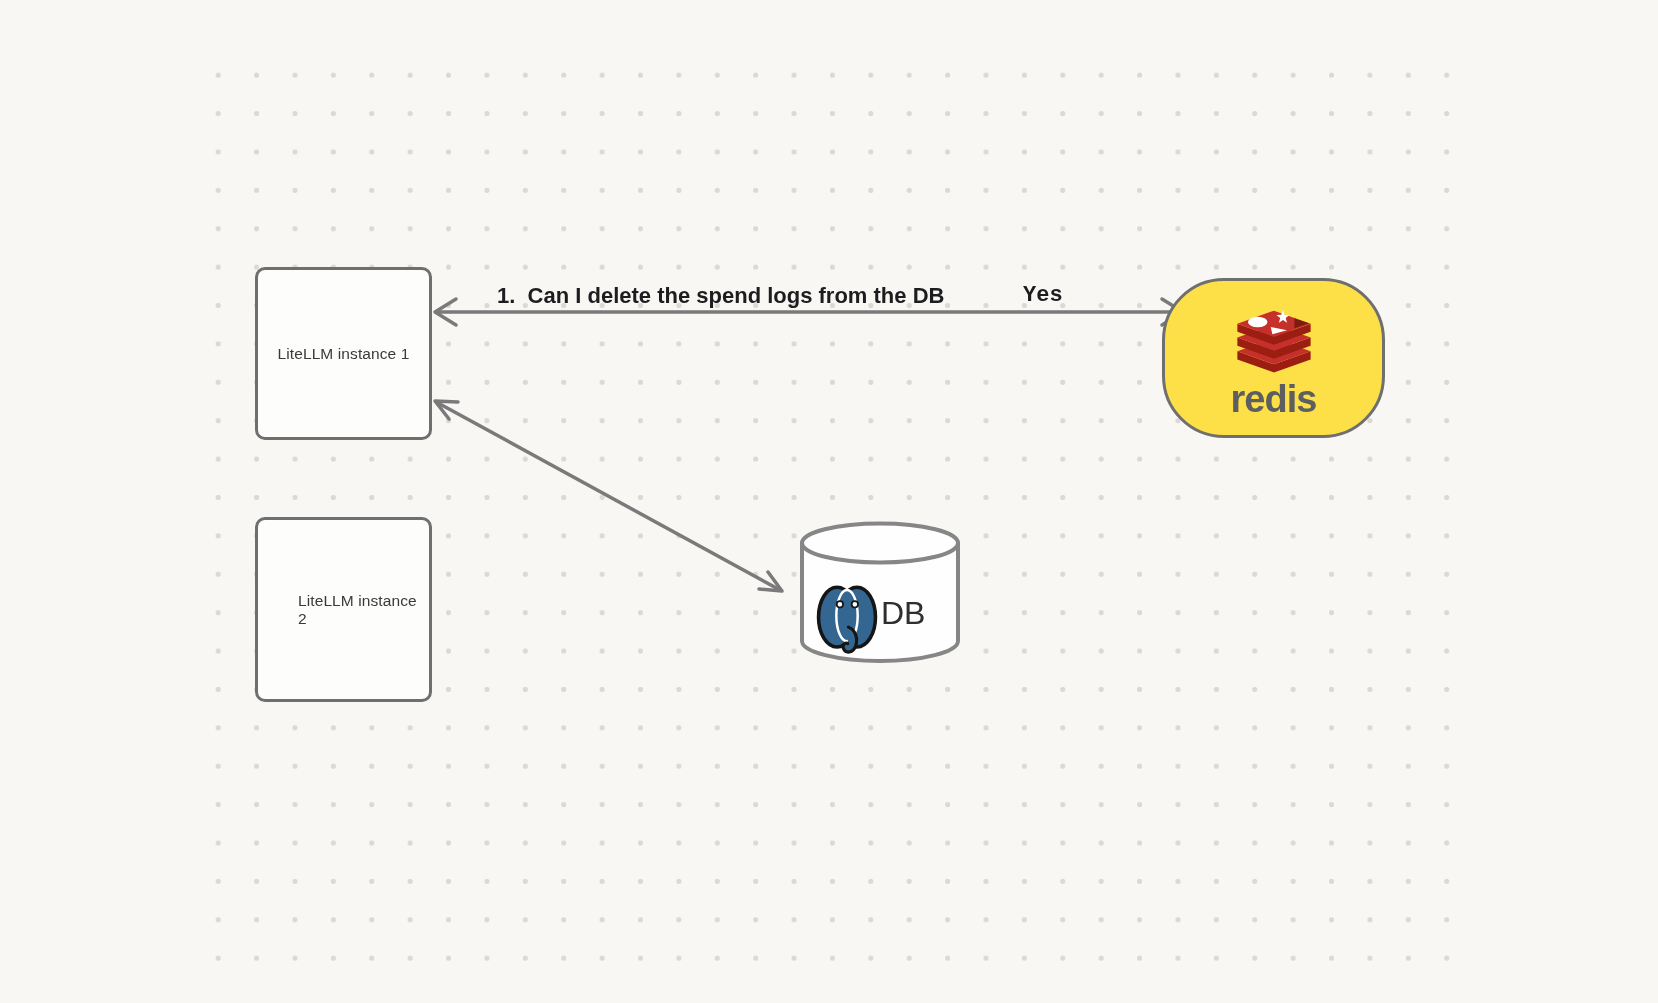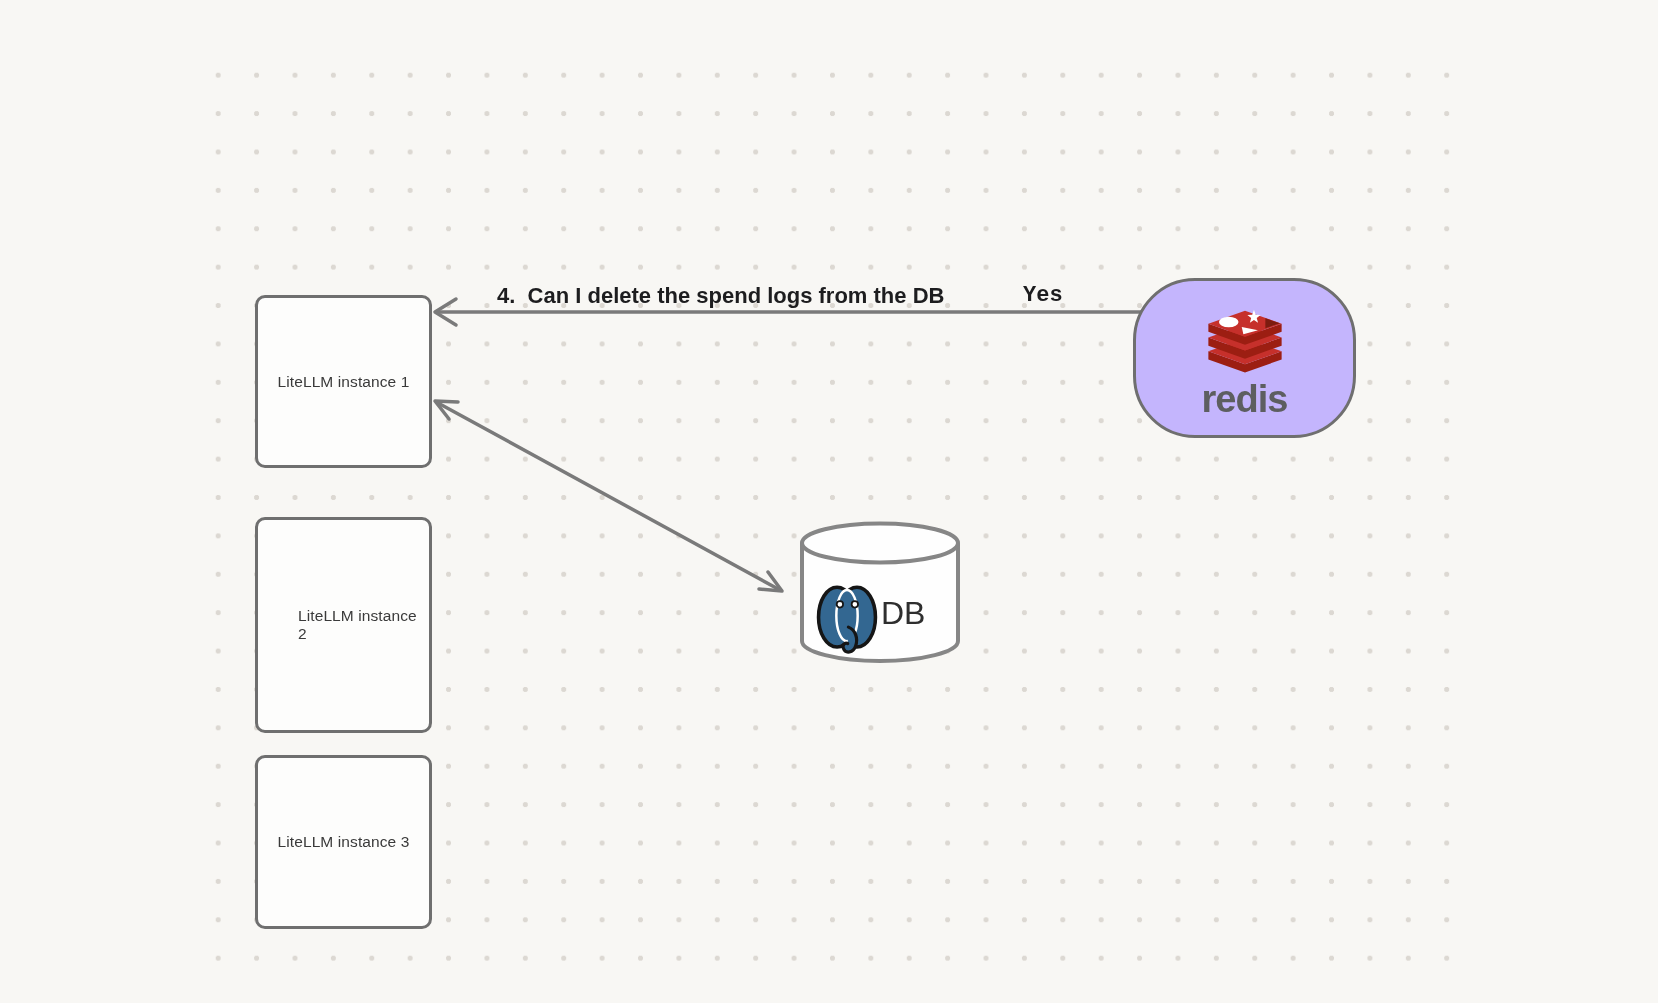--- a/index.html
+++ b/index.html
@@ -17,26 +17,26 @@
   }
   .edges{position:absolute;left:0;top:0;width:1658px;height:1003px;}
   .edges *{vector-effect:non-scaling-stroke;}
   .box{
     position:absolute;width:177px;height:173px;
     background:#fdfdfc;border:3.5px solid #6f6f6f;border-radius:10px;
     box-sizing:border-box;
     display:flex;align-items:center;justify-content:center;
   }
   .box span{font-size:15.5px;color:#3a3a3a;letter-spacing:.1px;}
-  .box.b1{left:255px;top:295px;}
-  .box.b2{left:255px;top:517px;height:216px;padding-left:40px;}
+  .box.b1{left:255px;top:267px;}
+  .box.b2{left:255px;top:517px;height:185px;padding-left:40px;}
   .box.b3{left:255px;top:755px;height:174px;}
   .redis-node{
-    position:absolute;left:1133px;top:278px;width:223px;height:160px;
-    background:#c4b5fd;border:3.5px solid #6f6f6f;border-radius:62px;
+    position:absolute;left:1162px;top:278px;width:223px;height:160px;
+    background:#fde047;border:3.5px solid #6f6f6f;border-radius:62px;
     box-sizing:border-box;
     display:flex;flex-direction:column;align-items:center;justify-content:flex-start;
   }
   .redis-node svg{margin-top:28px;}
   .redis-word{
     font-size:38px;font-weight:bold;color:#5d5e60;
     letter-spacing:-1px;line-height:1;margin-top:1px;
   }
   .db-group{position:absolute;left:799px;top:521px;width:162px;height:142px;}
   .db-cyl{position:absolute;left:0;top:0;}
@@ -74,23 +74,20 @@
       <polyline points="759,589 782,591 768,572"></polyline>
     </g>
   </svg>
 
   <div class="box b1">
     <span>LiteLLM instance 1</span>
   </div>
   <div class="box b2">
     <span>LiteLLM instance 2</span>
   </div>
-  <div class="box b3">
-    <span>LiteLLM instance 3</span>
-  </div>
 
   <div class="redis-node">
     <svg width="82" height="70" viewBox="0 -2 100 86">
 
       <path d="M5 50 L50 66 L95 50 L95 60 L50 76 L5 60 Z" fill="#9c1e12"></path>
       <path d="M50 34 L95 50 L50 66 L5 50 Z" fill="#c6302b"></path>
 
       <path d="M5 33 L50 49 L95 33 L95 43 L50 59 L5 43 Z" fill="#9c1e12"></path>
       <path d="M50 17 L95 33 L50 49 L5 33 Z" fill="#c6302b"></path>
 
@@ -114,16 +111,16 @@
       <ellipse cx="36" cy="48" rx="26" ry="42" fill="#336791" stroke="#151515" stroke-width="5"></ellipse>
       <ellipse cx="64" cy="48" rx="26" ry="42" fill="#336791" stroke="#151515" stroke-width="5"></ellipse>
       <ellipse cx="50" cy="46" rx="15" ry="36" fill="#336791" stroke="#ffffff" stroke-width="3.5"></ellipse>
       <path d="M52 62 C62 66 66 78 62 89 C59 98 48 100 45 92 C43 87 47 83 51 85" fill="#336791" stroke="#151515" stroke-width="4.5" stroke-linecap="round"></path>
       <circle cx="40" cy="30" r="4.5" fill="#ffffff" stroke="#151515" stroke-width="2.5"></circle>
       <circle cx="61" cy="30" r="4.5" fill="#ffffff" stroke="#151515" stroke-width="2.5"></circle>
     </svg>
     <div class="db-label">DB</div>
   </div>
 
-  <div class="edge-label l1">4.  Can I delete the spend logs from the DB</div>
+  <div class="edge-label l1">1.  Can I delete the spend logs from the DB</div>
   <div class="edge-label yes">Yes</div>
 
 </div>
 
 </body></html>

